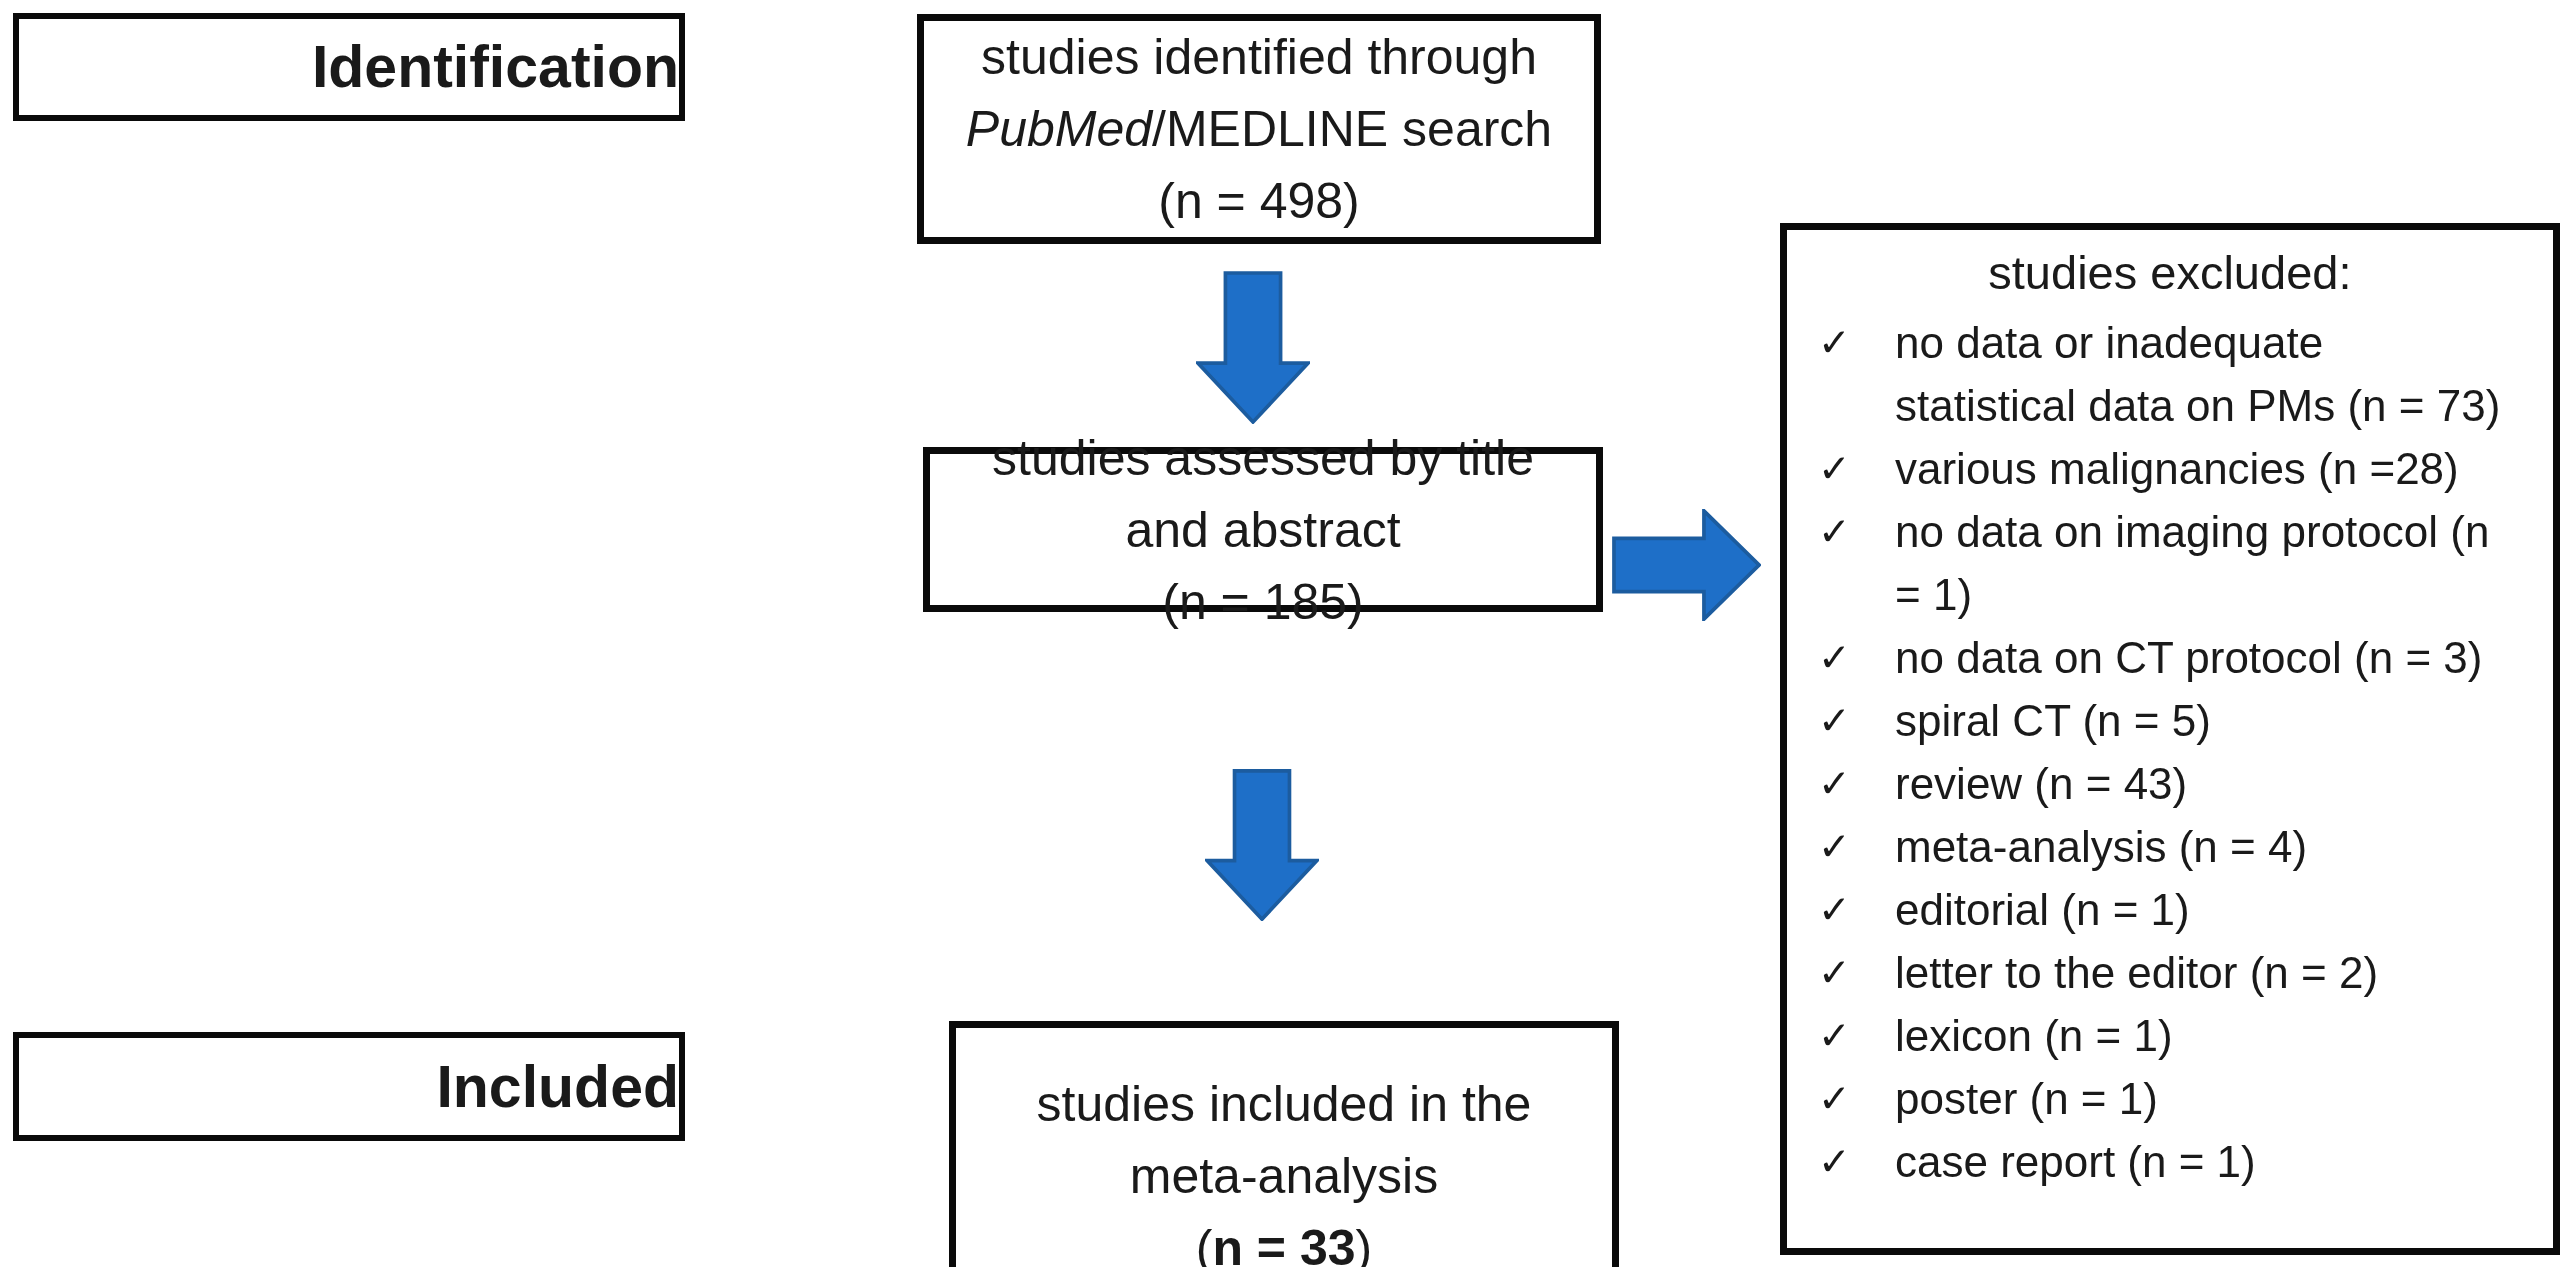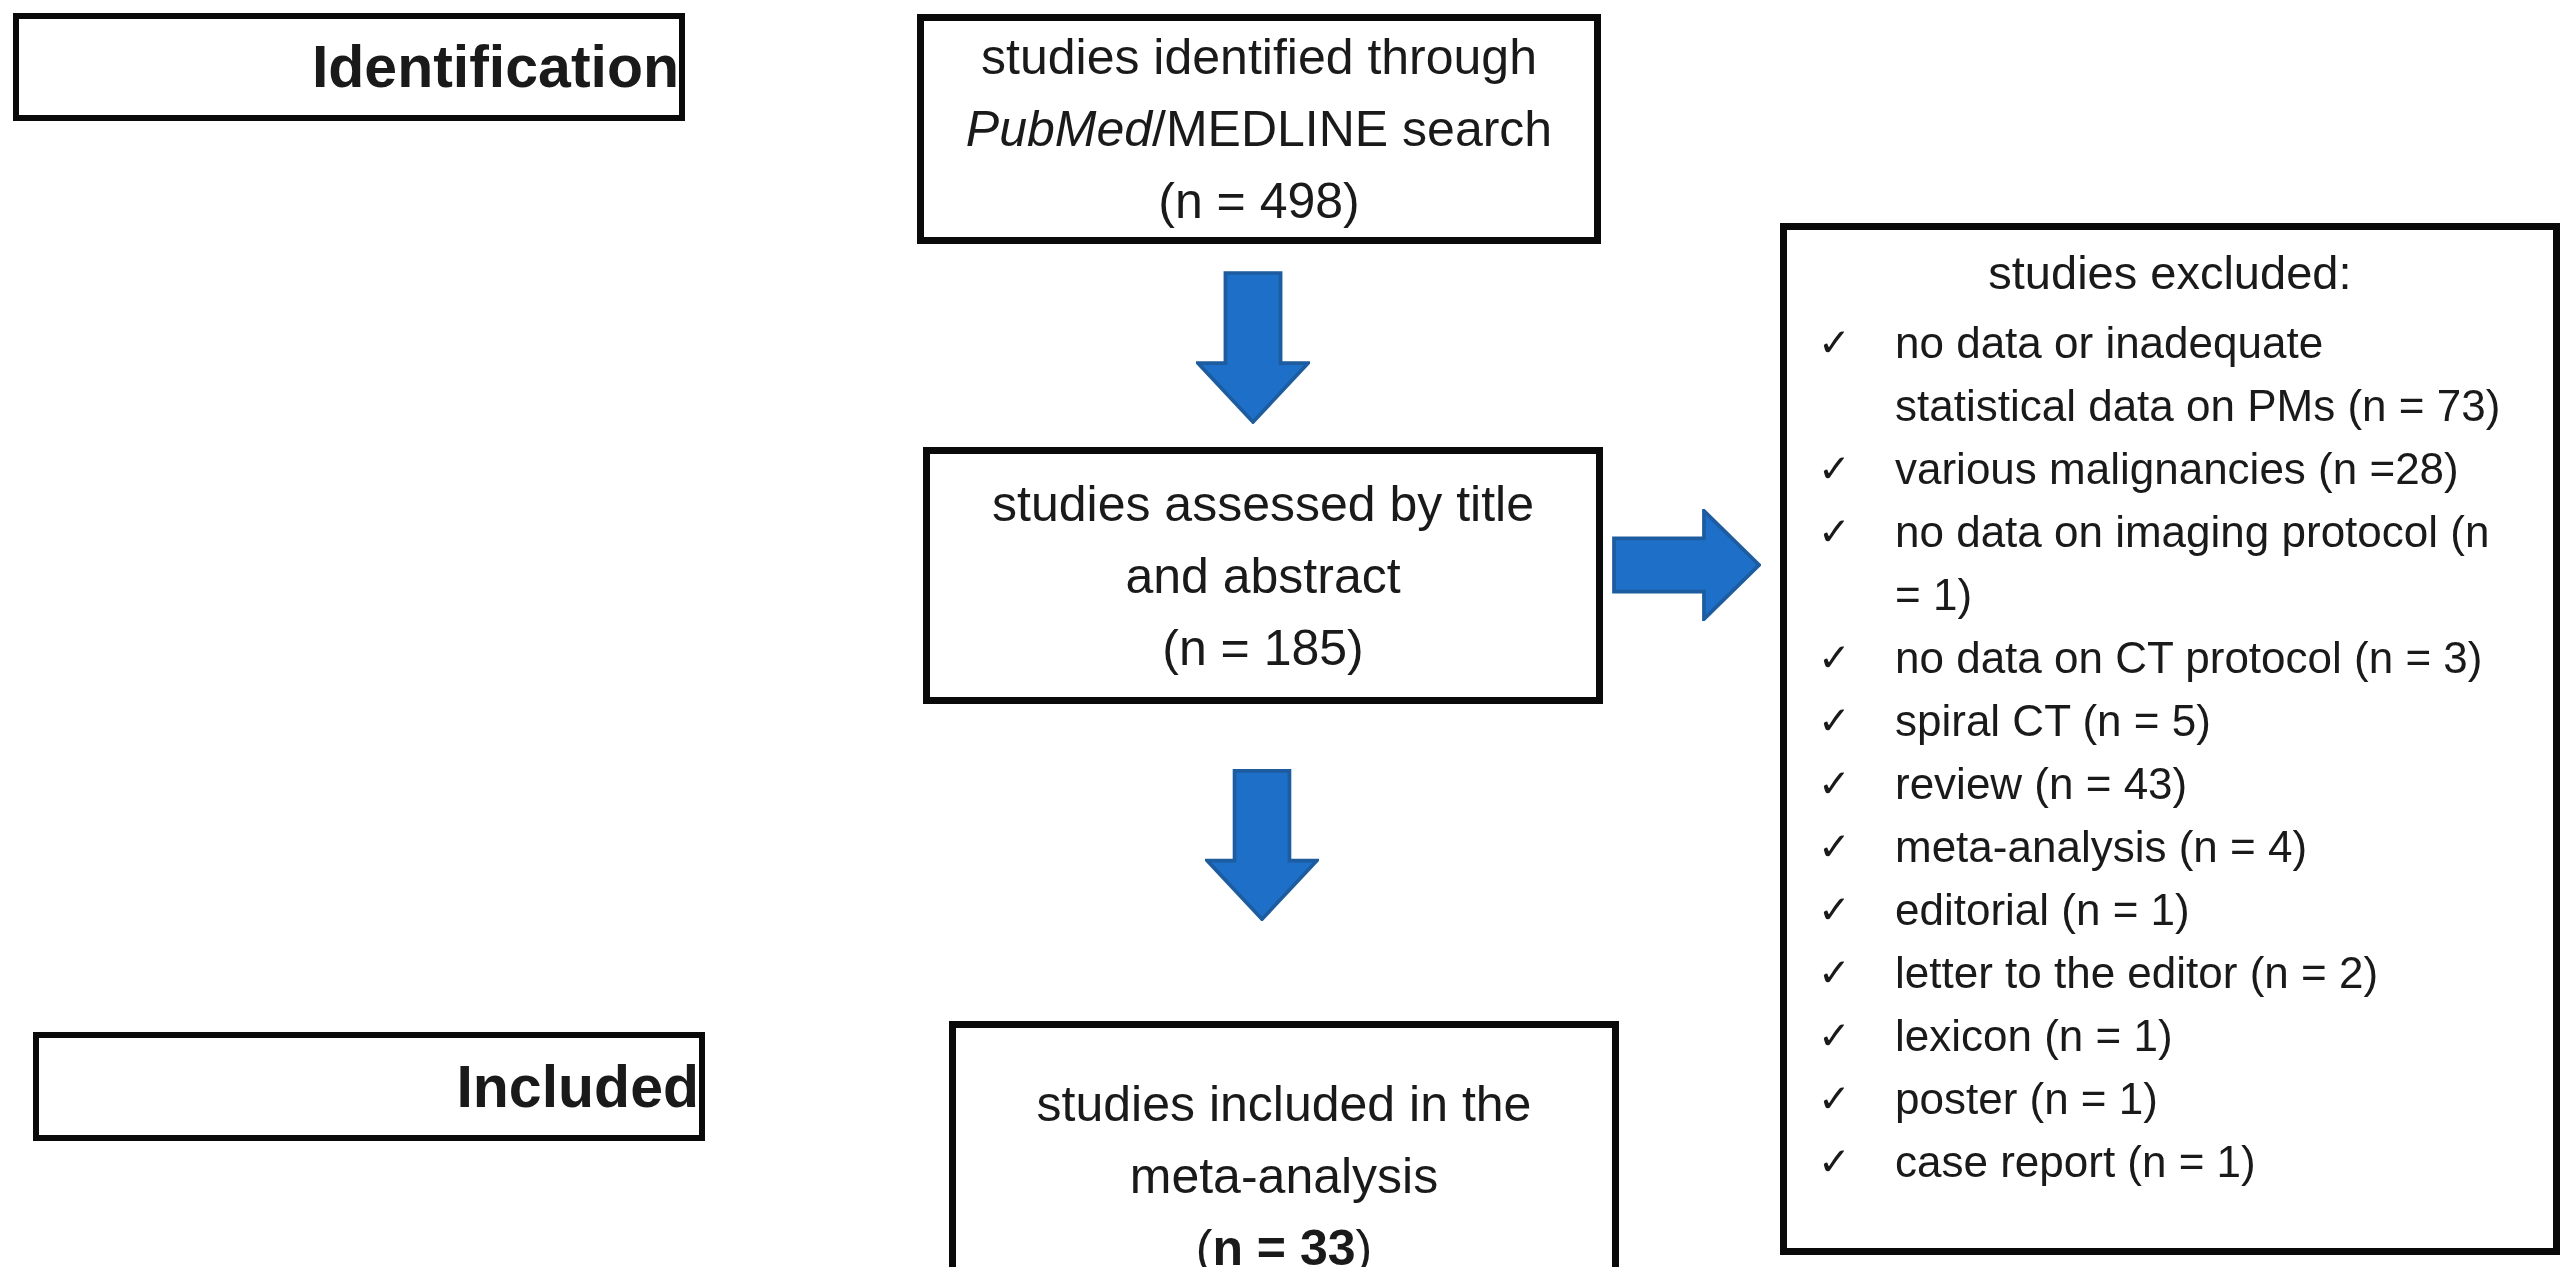--- a/index.html
+++ b/index.html
@@ -16,32 +16,32 @@
 
   
   .stage-box {
     left: 13px; width: 672px; height: 109px;
     border: 6.4px solid var(--box_border, #0a0a0a);
     display: flex; align-items: center; justify-content: flex-end;
     font-weight: bold; font-size: 59px; letter-spacing: 0px;
   }
   .stage-identification { top: 13px; height: 108px; }
   .stage-screening { top: 508px; }
-  .stage-included { top: 1032px; margin-left: 20px; }
+  .stage-included { top: 1032px; }
 
   
   .flow-box {
     border: 7.4px solid var(--box_border, #0a0a0a);
     display: flex; flex-direction: column;
     align-items: center; justify-content: center;
     text-align: center;
     font-size: 50px; line-height: 72px;
   }
   .flow-identified { left: 917px; top: 14px; width: 684px; height: 230px; }
-  .flow-assessed  { left: 923px; top: 447px; width: 680px; height: 257px; }
+  .flow-assessed  { left: 923px; top: 447px; width: 680px; height: 165px; }
   .flow-included  { left: 949px; top: 1021px; width: 670px; height: 309px; }
   .italic { font-style: italic; }
   .bold { font-weight: bold; }
 
   
   .excluded-box {
     left: 1780px; top: 223px; width: 780px; height: 1032px;
     border: 7.4px solid var(--box_border, #0a0a0a);
     padding: 7.4px 9.2px 0 31px;
   }

